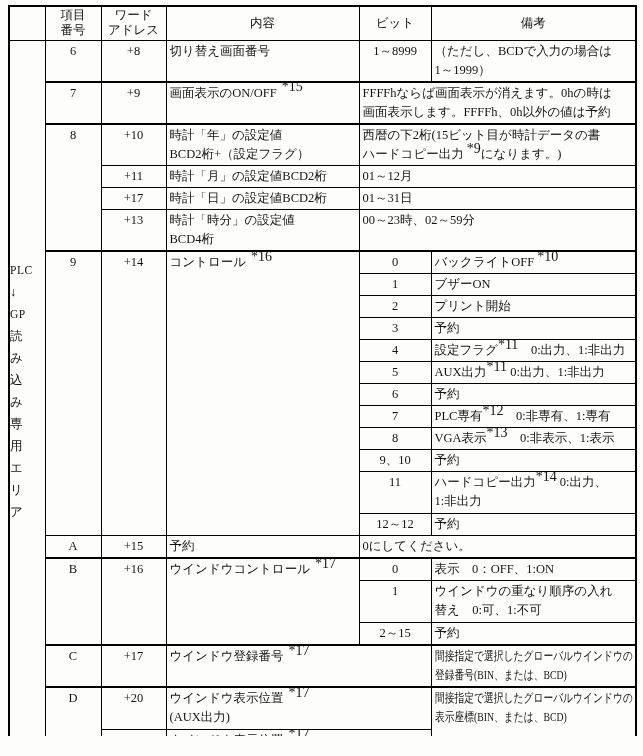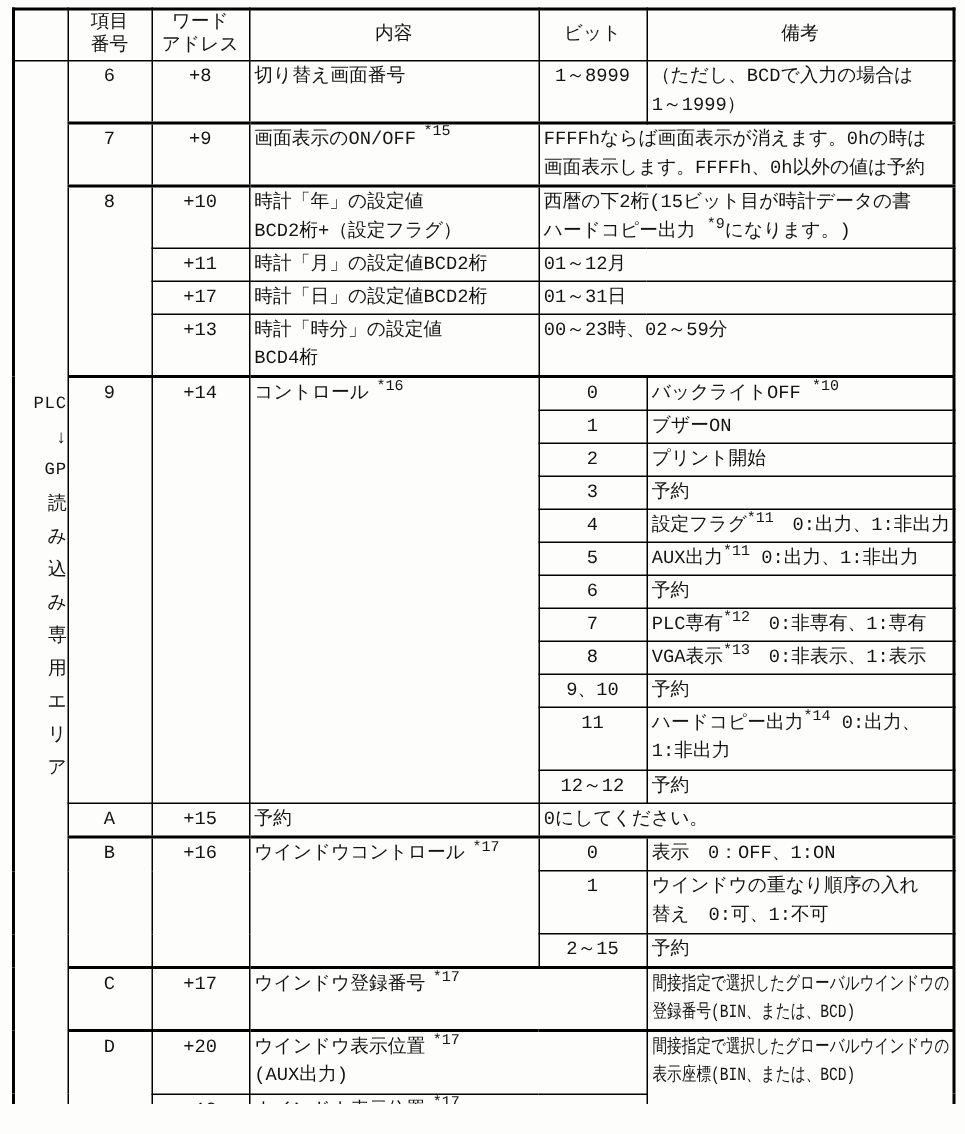--- a/index.html
+++ b/index.html
@@ -3,21 +3,21 @@
 <meta charset="utf-8">
 <style>
   html,body { margin:0; padding:0; }
   body {
     width:643px; height:756px;
     background:#fdfdfc;
     font-family:"Liberation Serif","DejaVu Serif",serif;
     color:#141414;
     -webkit-font-smoothing:antialiased;
   }
-  .page { position:relative; width:643px; height:736px; overflow:hidden;font-family:Liberation Mono, monospace; }
+  .page { position:relative; width:643px; height:736px; overflow:hidden; }
 
   table.spec {
     position:absolute; left:8px; top:5px;
     width:627px;
     border-collapse:collapse;
     table-layout:fixed;
     border:2px solid #000;
   }
   td {
     border:1px solid #000;
@@ -27,25 +27,25 @@
     line-height:19px;
     overflow:hidden;
     word-break:break-all;
   }
   tr.tt > td { border-top:2px solid #000; }   
 
   td.hd { text-align:center; vertical-align:middle; line-height:15px; padding:1px 0; }
   td.c  { text-align:center; padding:1px 0; }
   td.side { vertical-align:middle; text-align:center; padding:0; }
 
-  .side-stack { display:flex; flex-direction:column; align-items:flex-end; transform:translateY(-14px); }
+  .side-stack { display:flex; flex-direction:column; align-items:flex-start; transform:translateY(-14px); }
   .side-stack span { display:block; line-height:22px; font-size:12.5px; }
   .side-stack .lat { font-size:11.5px; letter-spacing:0.5px; }
 
-  sup { font-size:10px; line-height:0; vertical-align:super; }
+  sup { font-size:14px; line-height:0; vertical-align:super; }
   .supgap { margin-left:5px; }
 
   .nw { white-space:nowrap; }
   
   .cond { display:inline-block; transform:scaleX(0.78); transform-origin:0 50%; white-space:nowrap; }
 
   
   tr.h21{height:21px} tr.h34{height:34px} tr.h41{height:41px} tr.h42{height:42px}
 </style>
 </head>

